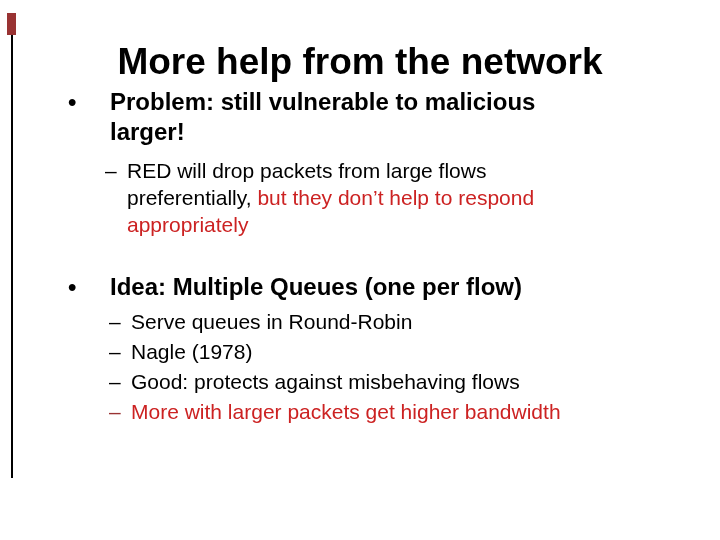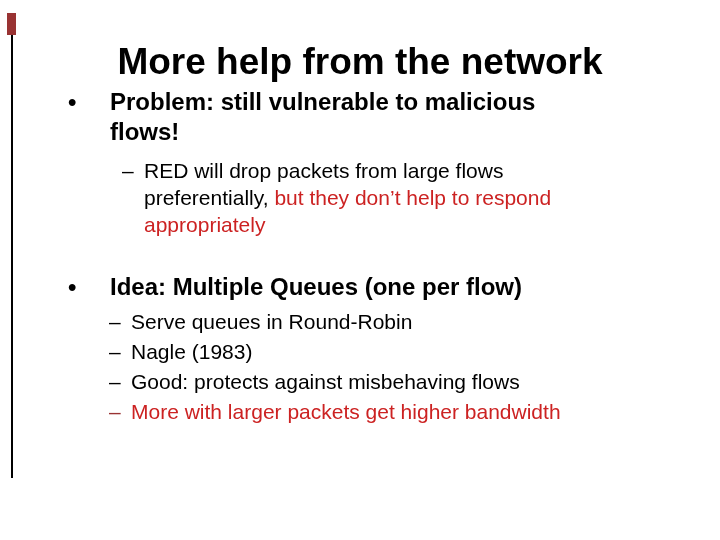--- a/index.html
+++ b/index.html
@@ -32,21 +32,21 @@
 
   .bullet-text{
     position:absolute;left:110px;
     font-size:24px;line-height:30px;font-weight:bold;color:#000;
     white-space:nowrap;
   }
   .b1{top:87px;}
   .b2{top:272px;}
 
   .sub1{
-    position:absolute;left:122px;top:157px;
+    position:absolute;left:105px;top:157px;
     font-size:21px;line-height:27px;color:#000;white-space:nowrap;
   }
   .sub1 .dash{display:inline-block;width:22px;}
   .sub1 .indent{padding-left:22px;}
   .red{color:var(--red,#cc2222);}
   .red-seg{color:var(--red,#cc2222);margin-left:0.28em;}
 
   .sub2{
     position:absolute;left:103px;top:307px;
     font-size:21px;line-height:30px;color:#000;white-space:nowrap;margin-left:6px;
@@ -62,32 +62,32 @@
 
   <div class="decor-line"></div>
   <div class="decor-cap top"></div>
   <div class="decor-cap bottom"></div>
 
   <h1 class="title">More help from the network</h1>
 
   <span class="bullet-glyph bg1">•</span>
   <div class="bullet-text b1">
     <div class="line">Problem: still vulnerable to malicious</div>
-    <div class="line">flows!</div>
+    <div class="line">larger!</div>
   </div>
 
   <div class="sub1">
     <div class="line"><span class="dash">–</span><span>RED will drop packets from large flows</span></div>
     <div class="line indent"><span>preferentially,</span><span class="red-seg">but they don’t help to respond</span></div>
     <div class="line indent red">appropriately</div>
   </div>
 
   <span class="bullet-glyph bg2">•</span>
   <div class="bullet-text b2">Idea: Multiple Queues (one per flow)</div>
 
   <div class="sub2">
     <div class="srow" data-color="black"><span class="dash">–</span><span class="stext">Serve queues in Round-Robin</span></div>
-    <div class="srow" data-color="black"><span class="dash">–</span><span class="stext">Nagle (1983)</span></div>
+    <div class="srow" data-color="black"><span class="dash">–</span><span class="stext">Nagle (1978)</span></div>
     <div class="srow" data-color="black"><span class="dash">–</span><span class="stext">Good: protects against misbehaving flows</span></div>
     <div class="srow" data-color="red"><span class="dash">–</span><span class="stext">More with larger packets get higher bandwidth</span></div>
   </div>
 
 </div>
 
 </body></html>

